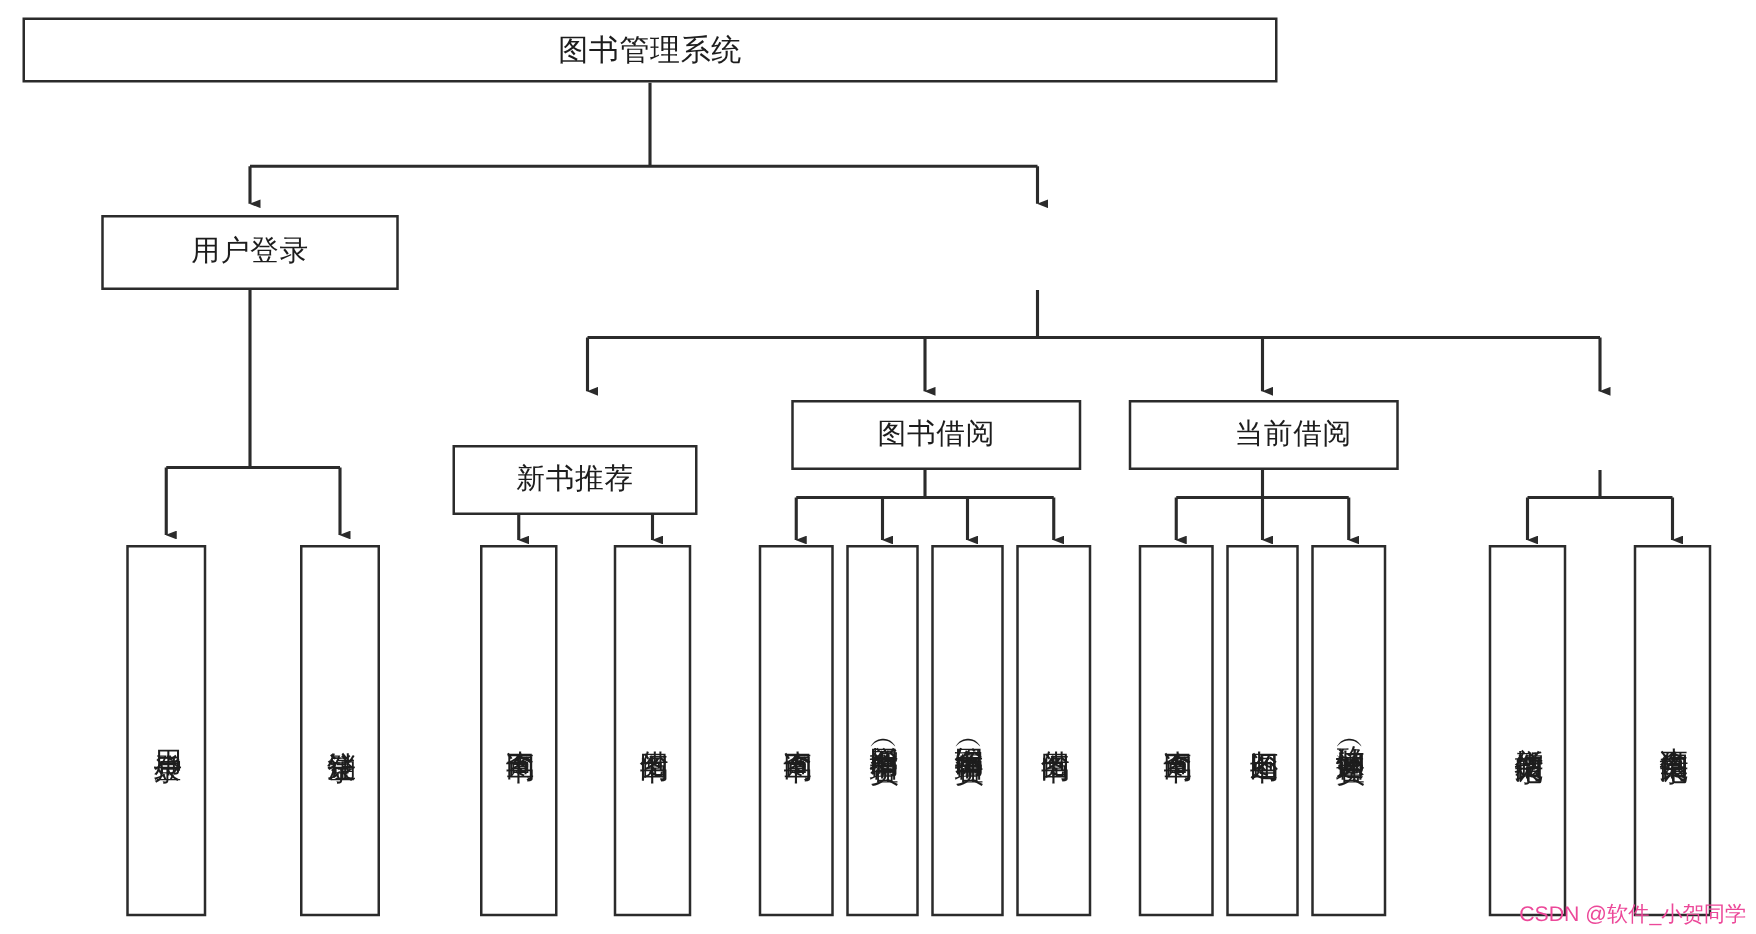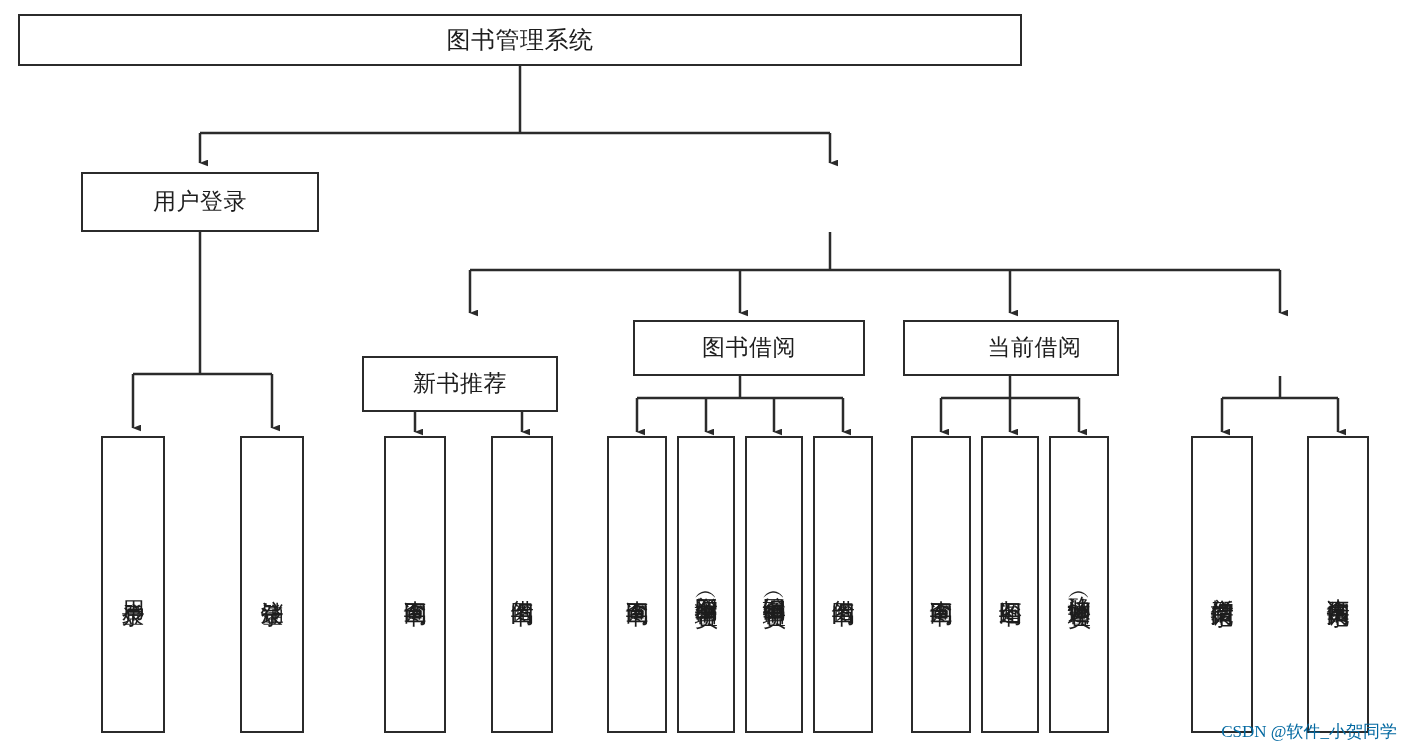--- a/index.html
+++ b/index.html
@@ -60,23 +60,23 @@
     line-height: 1.28;
     letter-spacing: 1.5px;
     white-space: nowrap;
     max-height: 290px;
   }
   #watermark {
     position: absolute;
     right: 8px;
     bottom: 4px;
     font-size: 17px;
-    color: #0369a1;
+    color: #ec4899;
     white-space: nowrap;
-    font-family: Liberation Serif, serif;
+    font-family: Liberation Sans, sans-serif;
   }
 </style>
 </head>
 <body>
 
 <div id="diagram-root">
 
   <svg id="edge-layer" width="1405" height="747" viewBox="0 0 1405 747" xmlns="http://www.w3.org/2000/svg">
     <defs>
       <marker id="arrowhead" markerWidth="7" markerHeight="9" refX="3.5" refY="8.4" orient="auto" markerUnits="userSpaceOnUse">

